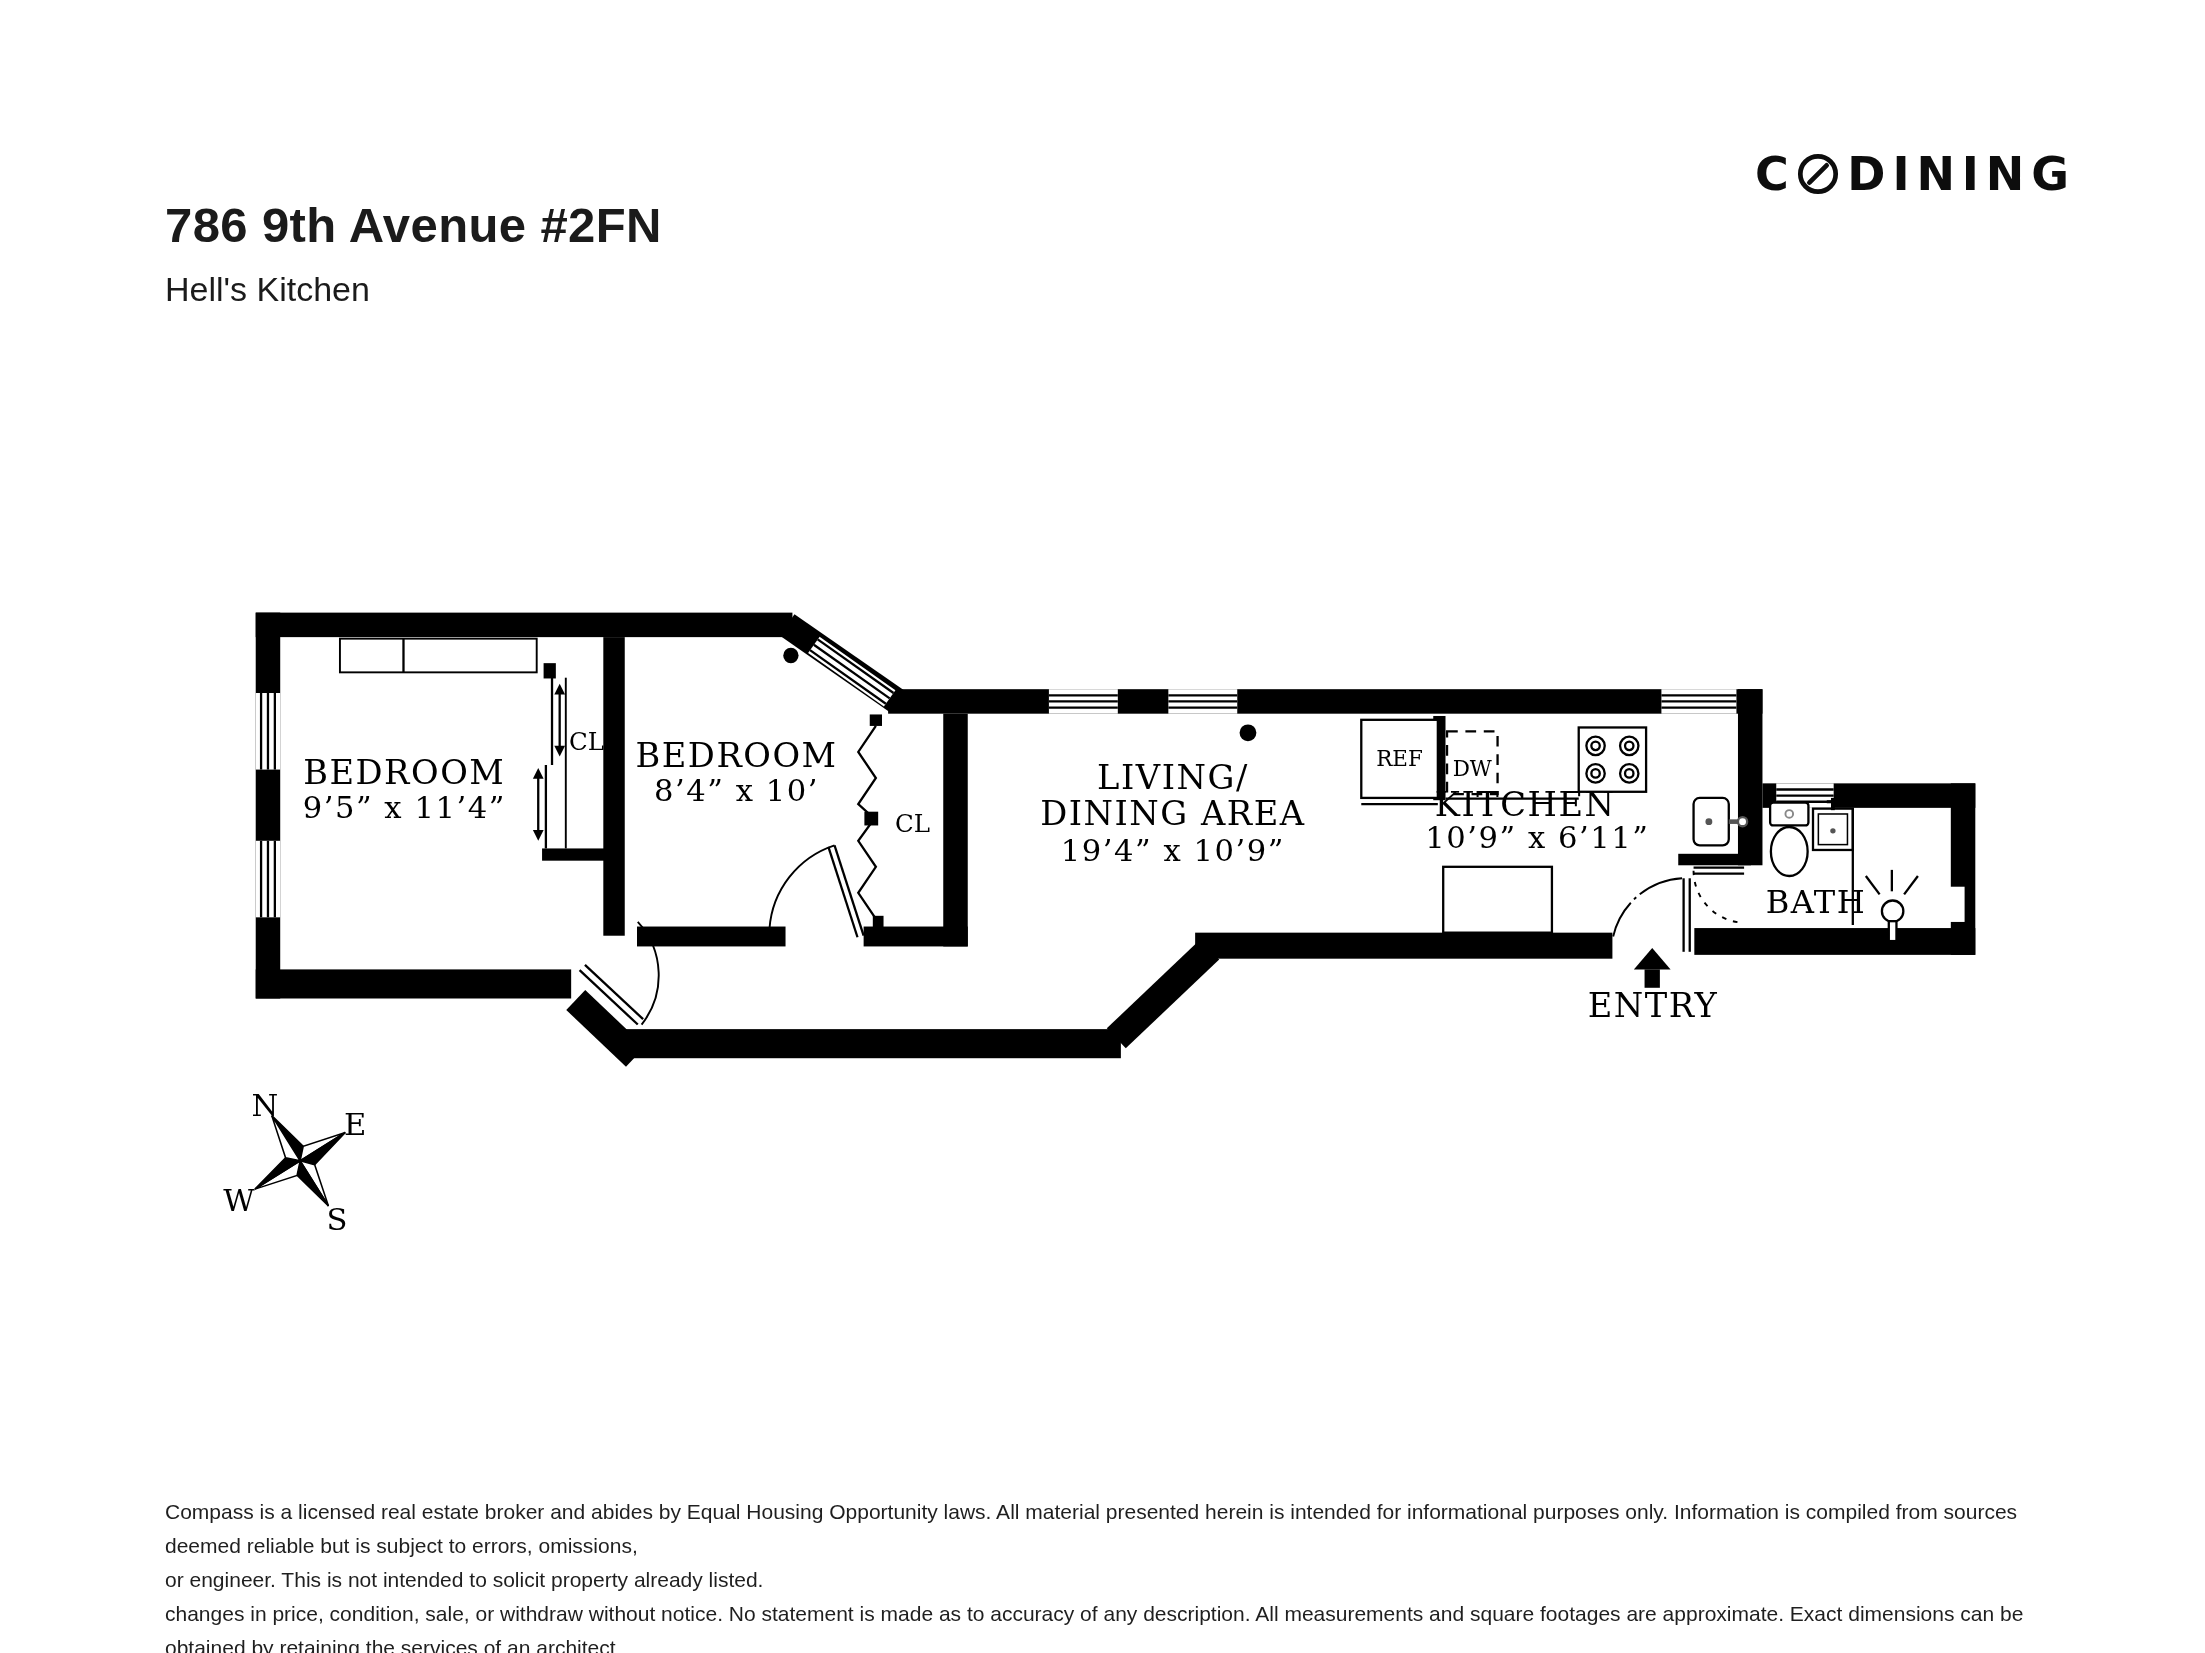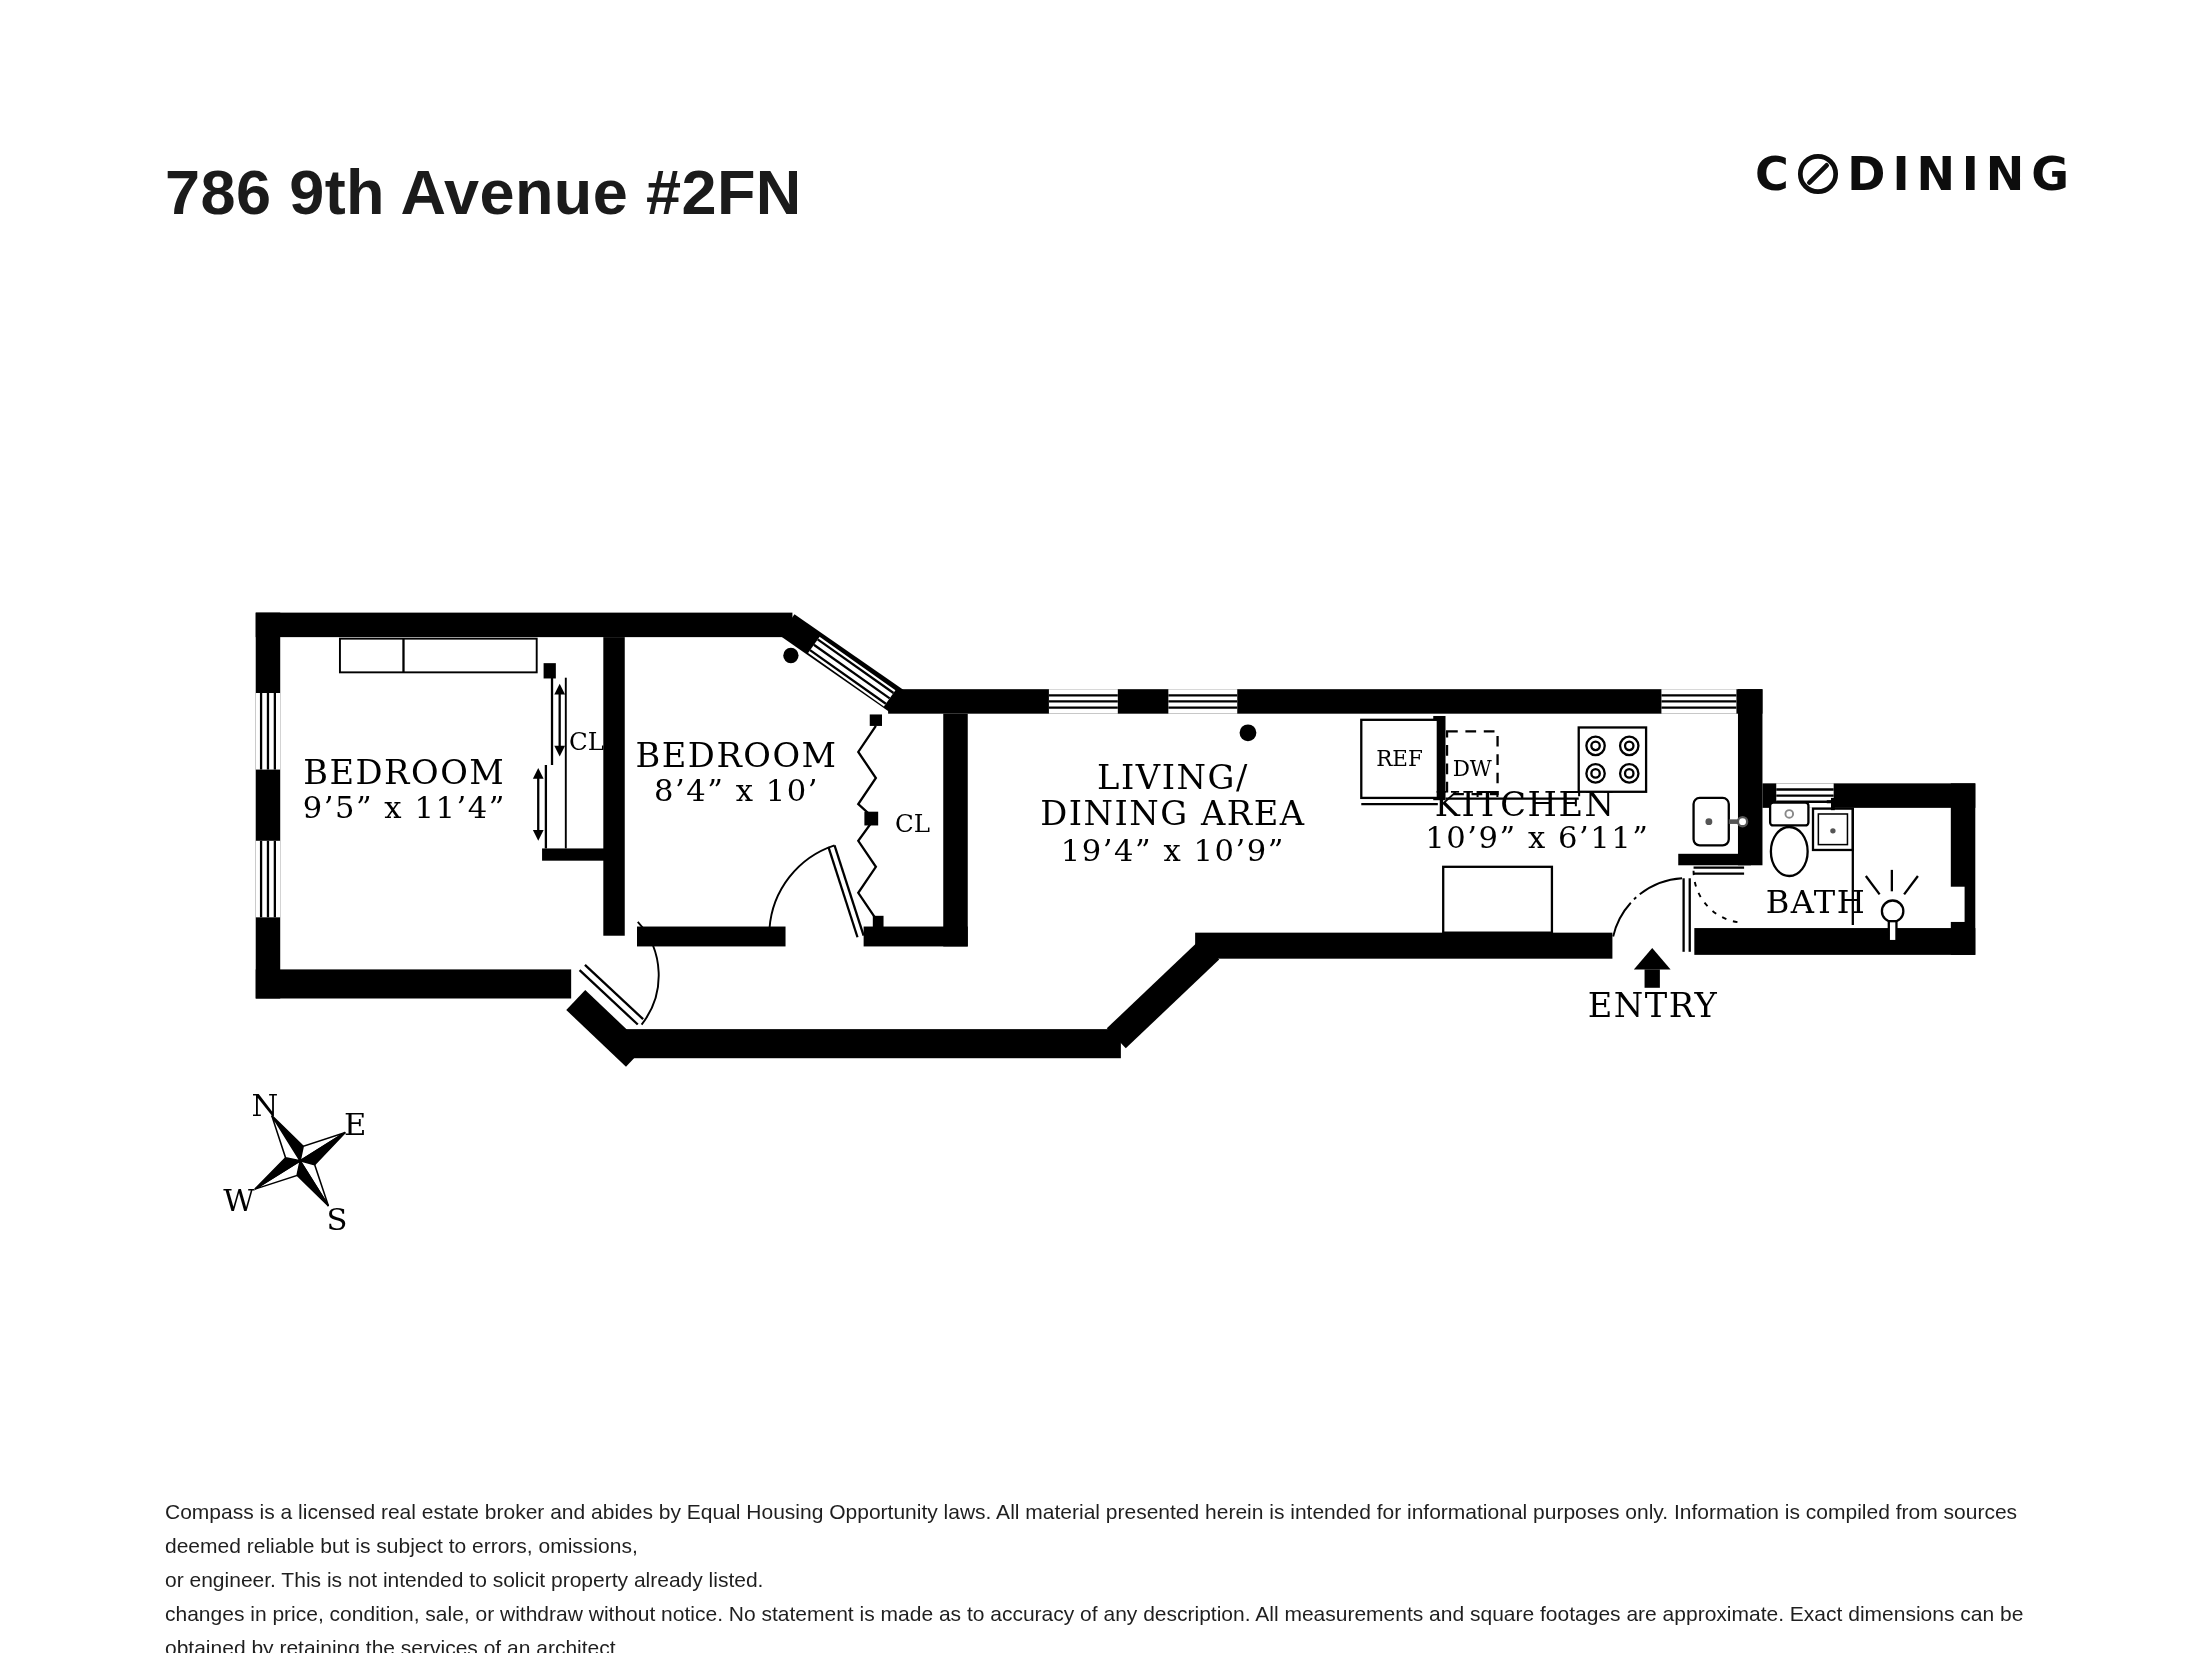--- a/index.html
+++ b/index.html
@@ -1,37 +1,38 @@
 <!DOCTYPE html>
 <html style="font-size:12.3px"><head>
 <meta charset="utf-8">
 <style>
   html,body{margin:0;padding:0;}
   body{
     width:2205px;height:1654px;position:relative;background:#ffffff;
     font-family:"Liberation Sans",sans-serif;color:#1b1b1b;overflow:hidden;
   }
   .header{position:absolute;left:165px;top:158px;}
-  .address{font-size:63px;font-weight:600;letter-spacing:0.4px;line-height:1.1;color:#1b1b1b;}
+  .address{font-size:49px;font-weight:600;letter-spacing:0.4px;line-height:1.1;color:#1b1b1b;margin-top:41px;}
   .neighborhood{font-size:34px;font-weight:400;margin-top:17px;color:#1b1b1b;}
   .logo{position:absolute;left:1755px;top:147px;display:flex;align-items:center;}
   .logo span{font-family:"DejaVu Sans",sans-serif;font-size:46px;font-weight:600;letter-spacing:6.9px;color:#0d0d0d;}
   .logo .o-icon{width:44px;height:44px;margin:0 6.9px 0 0.8px;flex:0 0 auto;}
   .plan-svg{position:absolute;left:0;top:0;width:2205px;height:1654px;}
   .footer{position:absolute;left:165px;top:1495px;width:1884px;font-size:21px;line-height:34px;color:#1f1f1f;}
   svg text{font-family:"DejaVu Serif","Liberation Serif",serif;fill:#000;}
   svg .rm{letter-spacing:2px;}
   .wall{fill:#000;}
   .thinline{stroke:#000;stroke-width:3;fill:none;}
 </style>
 </head>
 <body>
 
 <div class="header">
   <div class="address">786 9th Avenue #2FN</div>
+  <div class="neighborhood">Hell's Kitchen</div>
 </div>
 
 <div class="logo">
   <span>C</span>
   <svg class="o-icon" viewBox="0 0 56 56">
     <circle cx="28" cy="28" r="22.5" fill="none" stroke="#0d0d0d" stroke-width="6"></circle>
     <line x1="17" y1="39" x2="39" y2="17" stroke="#0d0d0d" stroke-width="6" stroke-linecap="round"></line>
   </svg>
   <span>DINING</span>
 </div>

